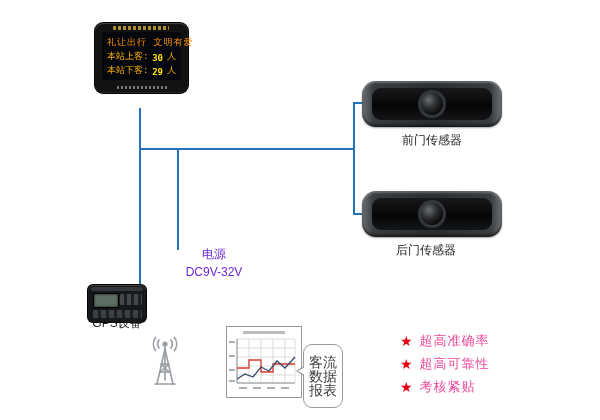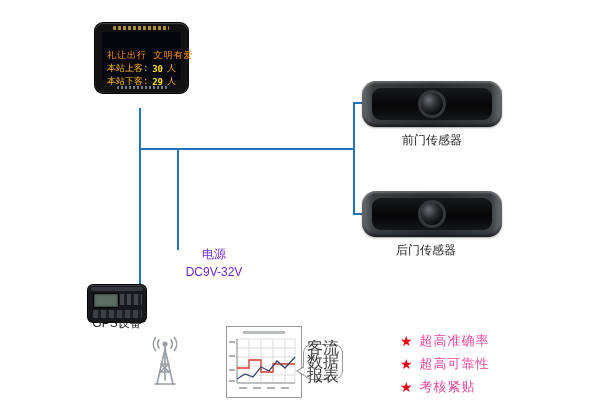--- a/index.html
+++ b/index.html
@@ -11,22 +11,22 @@
 
   
   .display-device{position:absolute;left:95px;top:23px;width:93px;height:70px;
     background:#121212;border-radius:8px;
     box-shadow:0 0 0 1px #000, inset 0 1px 1px rgba(255,255,255,.22), inset 0 -1px 1px rgba(255,255,255,.08);}
   .display-header-strip{position:absolute;left:18px;top:3px;width:56px;height:4px;border-radius:1px;
     background:repeating-linear-gradient(90deg,#c9a43a 0 3px,transparent 3px 5px);opacity:.85;}
   .display-screen{position:absolute;left:7px;top:9px;right:7px;bottom:13px;background:#05070d;
     border-radius:3px;padding:3px 5px;display:flex;flex-direction:column;justify-content:space-around;
     font-family:"DejaVu Sans Mono",monospace;}
-  .led-line1{font-size:9px;color:#ff9100;text-align:center;letter-spacing:1px;white-space:nowrap;margin-top:14px;}
-  .led-row{display:flex;align-items:center;font-size:9px;color:#ffb300;white-space:nowrap;}
+  .led-line1{font-size:9px;color:#ff9100;text-align:center;letter-spacing:1px;white-space:nowrap;}
+  .led-row{display:flex;align-items:flex-end;font-size:9px;color:#ffb300;white-space:nowrap;}
   .led-row .val{margin-left:auto;color:#ffe100;font-weight:bold;}
   .led-row .unit{margin-left:4px;color:#ffb300;}
   .display-footer-strip{position:absolute;left:22px;bottom:4px;width:50px;height:3px;border-radius:1px;
     background:repeating-linear-gradient(90deg,#8f9aa6 0 2px,transparent 2px 4px);opacity:.8;}
 
   .diagram-label{position:absolute;font-size:12px;color:#1c1c1c;text-align:center;white-space:nowrap;}
 
   
   .sensor{position:absolute;width:140px;height:46px;border-radius:14px;
     background:linear-gradient(90deg,#6e7174 0%,#3a3d40 8%,#2b2e31 50%,#3a3d40 92%,#6e7174 100%);
@@ -54,23 +54,23 @@
     background:repeating-linear-gradient(90deg,#3c4045 0 5px,#1d2023 5px 8px);}
 
   
   .antenna{position:absolute;left:148px;top:334px;width:34px;height:56px;}
 
   
   .report-chart{position:absolute;left:226px;top:326px;width:76px;height:72px;background:#fff;
     border:1px solid #9a9a9a;box-sizing:border-box;}
 
   
-  .callout{position:absolute;left:303px;top:344px;width:40px;height:36px;background:#fff;
+  .callout{position:absolute;left:303px;top:344px;width:40px;height:64px;background:#fff;
     border:1px solid #9a9a9a;border-radius:9px;display:flex;flex-direction:column;justify-content:center;
-    align-items:center;font-size:16px;line-height:14px;color:#3c3c3c;box-sizing:border-box;}
+    align-items:center;font-size:14px;line-height:14px;color:#3c3c3c;box-sizing:border-box;}
   .callout:before{content:"";position:absolute;left:-8px;top:21px;width:0;height:0;
     border-top:5px solid transparent;border-bottom:5px solid transparent;border-right:8px solid #9a9a9a;}
   .callout:after{content:"";position:absolute;left:-6px;top:22px;width:0;height:0;
     border-top:4px solid transparent;border-bottom:4px solid transparent;border-right:7px solid #fff;}
 
   
   .features{position:absolute;left:400px;top:329px;}
   .feature-row{display:flex;align-items:center;height:23px;}
   .feature-row .star{color:#e60012;font-size:14px;margin-right:7px;line-height:1;}
   .feature-row .txt{font-size:13px;color:#ec4899;letter-spacing:1px;}

